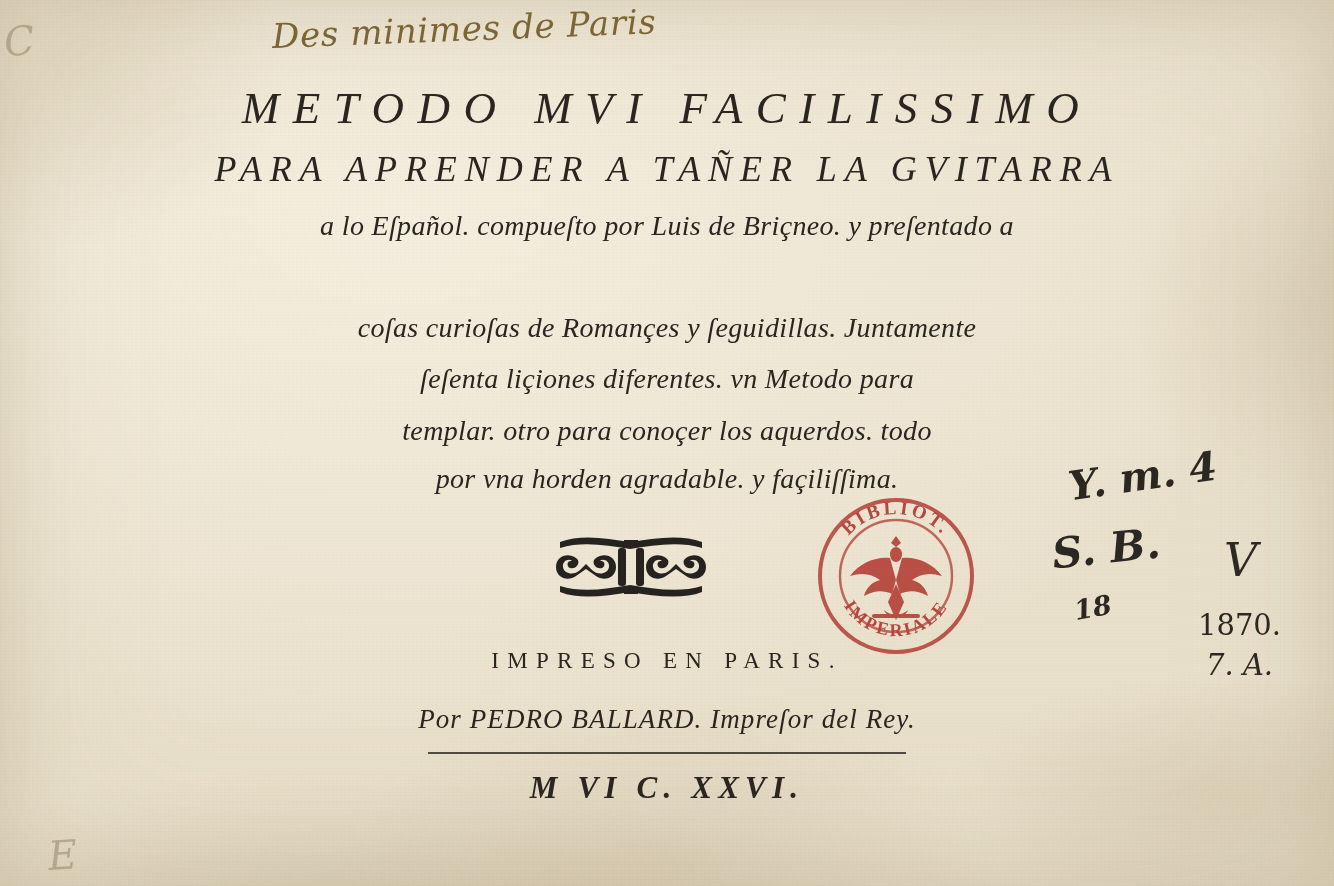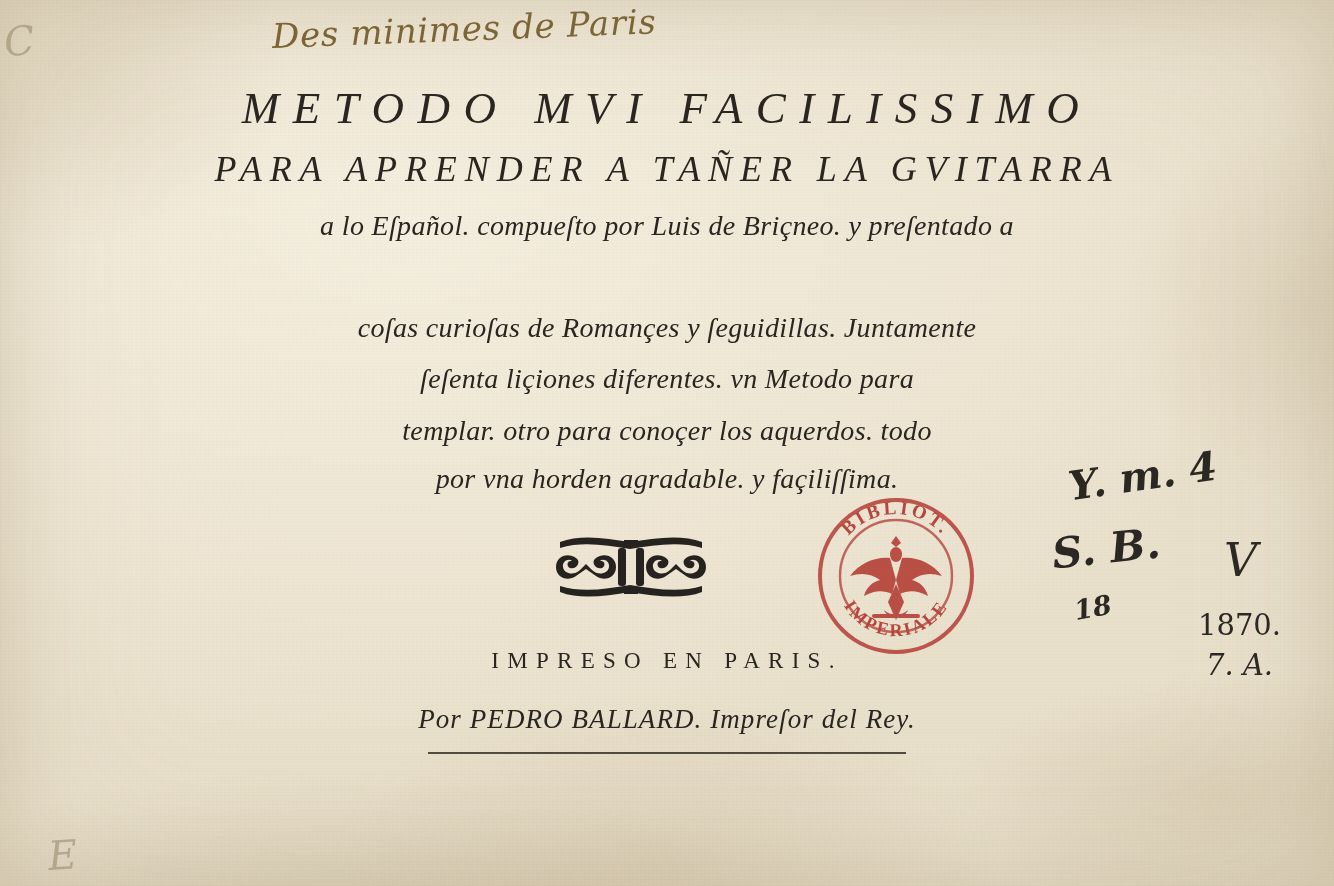--- a/index.html
+++ b/index.html
@@ -225,18 +225,19 @@
   <div class="pen pen-script" style="left:1074px; top:592px; font-size:27px; transform: rotate(-10deg);">18</div>
   <div class="pen" style="left:1224px; top:533px; font-size:46px; font-style:italic;">V</div>
   <div class="pen" style="left:1198px; top:608px; font-size:29px; ">1870.</div>
   <div class="pen" style="left:1206px; top:648px; font-size:29px; font-style:italic;">7. A.</div>
 
   <div class="title-line t-imprint" style="top:648px;">IMPRESO EN PARIS.</div>
   <div class="title-line t-printer" style="top:692px;margin-top:12px;">Por PEDRO BALLARD. Impreſor del Rey.</div>
 
   <div class="rule" style="left:428px; top:752px; width:478px;"></div>
 
+  <div class="title-line t-date" style="top:770px;">M VI C. XXVI.</div>
 
   <div class="faint" style="left:48px; top:832px; font-size:40px; transform: rotate(-4deg);">E</div>
 
   <div class="paper-grain"></div>
   <div class="edge-shade"></div>
 </div>
 
 </body></html>

